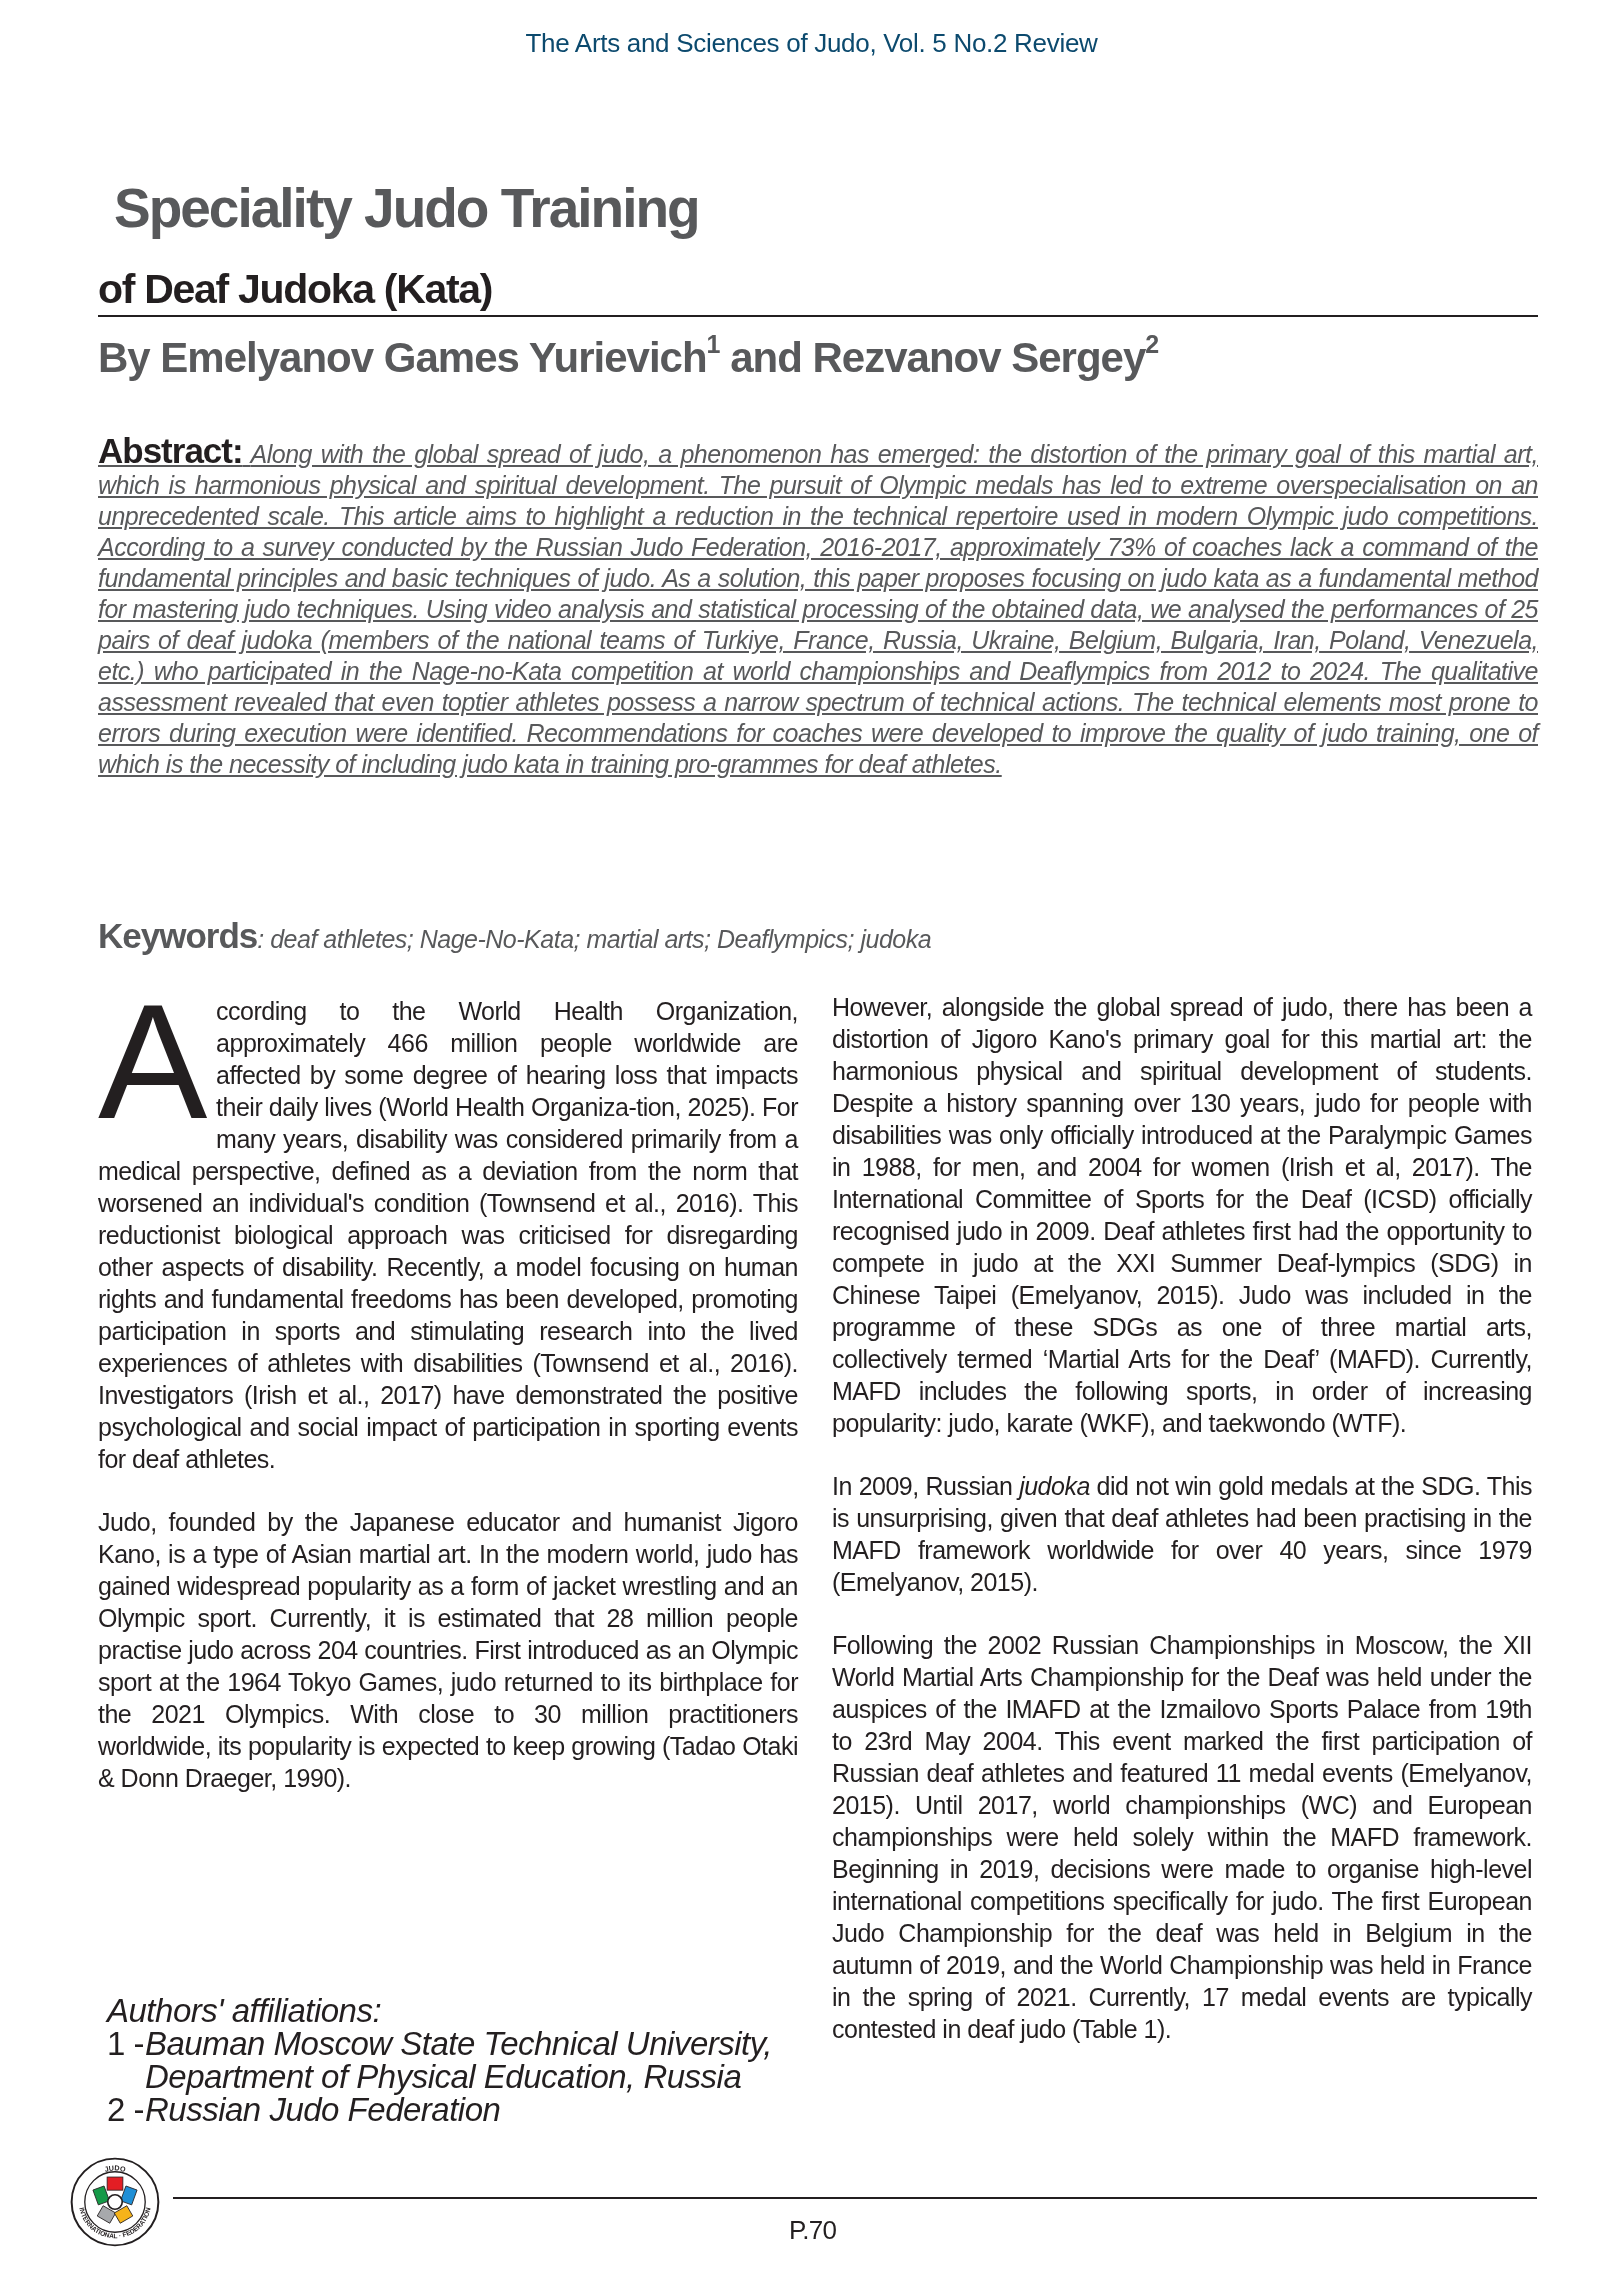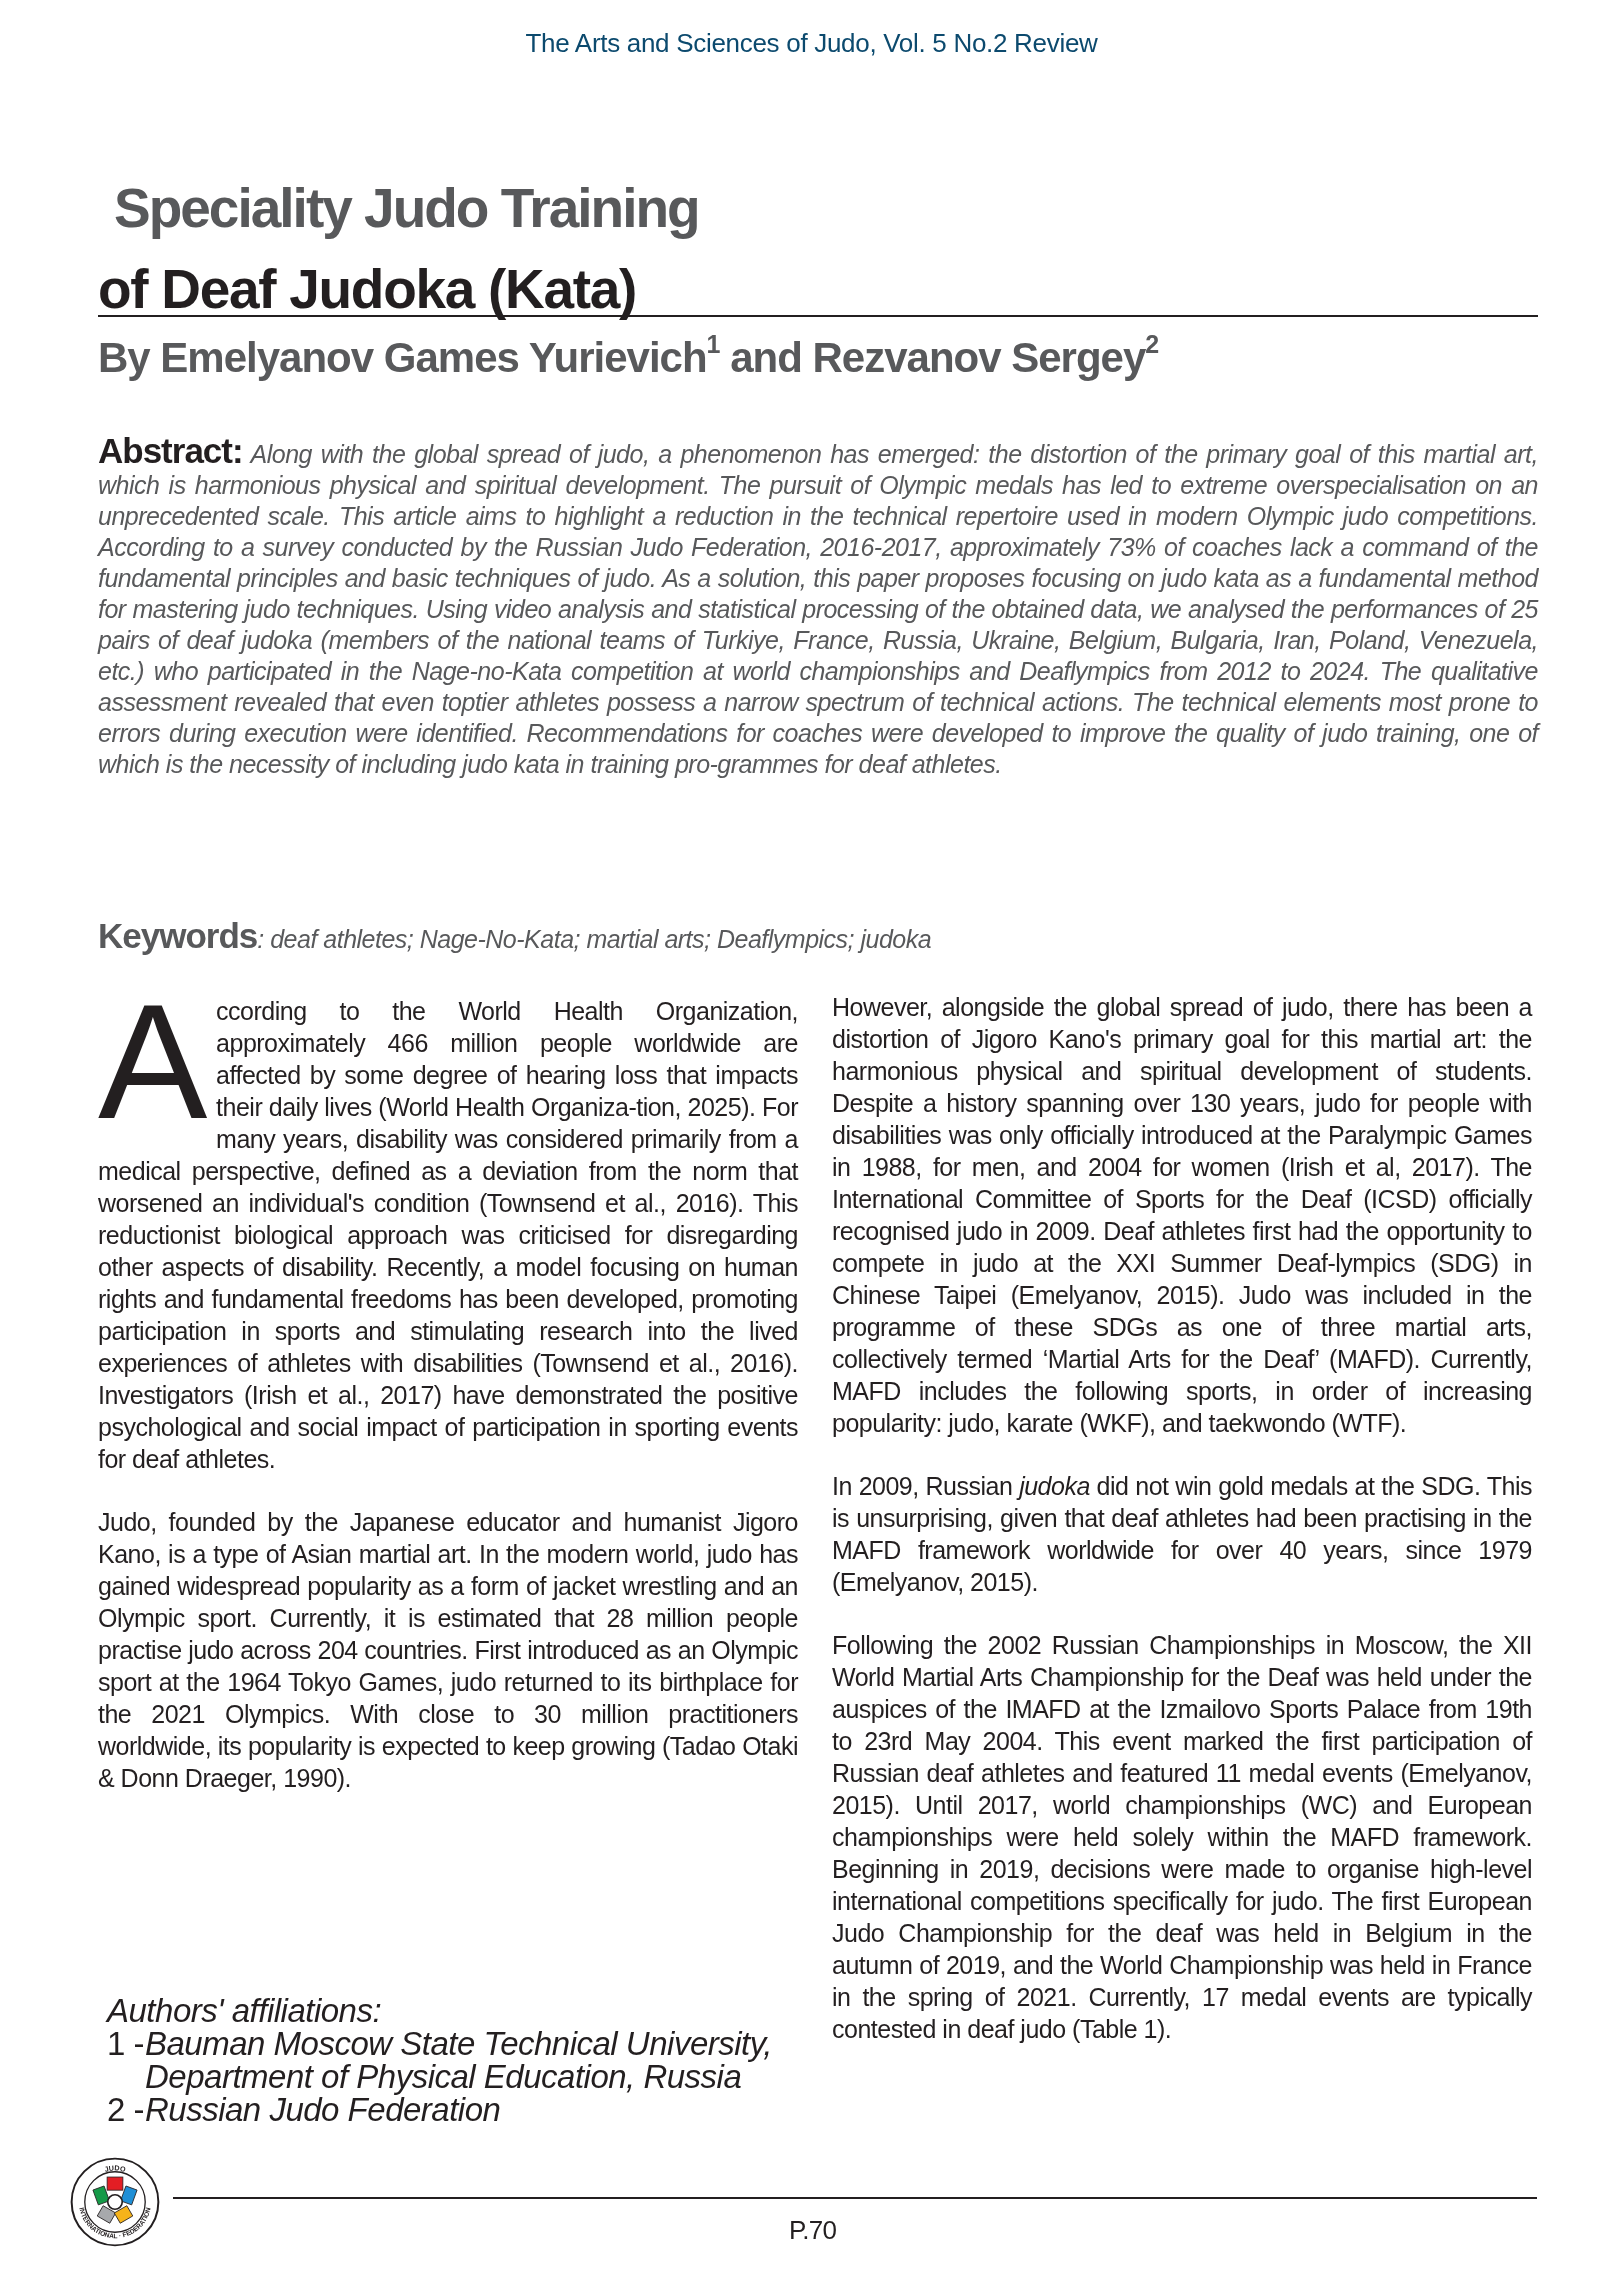--- a/index.html
+++ b/index.html
@@ -10,36 +10,36 @@
   .running-header {
     position: absolute; top: 27.5px; left: 0; width: 1623px; text-align: center;
     font-size: 26px; color: #0c4a6e; letter-spacing: -0.3px;
   }
   .title-wrap { position: absolute; left: 98px; top: 160px; width: 1440px; }
   .title-line1 {
     font-size: 55px; font-weight: bold; color: #58595b; letter-spacing: -2px;
     line-height: 65px; margin: 16px;
   }
   .title-line2 {
-    font-size: 55px; font-weight: bold; color: #231f20; letter-spacing: -1.3px;
+    font-size: 41px; font-weight: bold; color: #231f20; letter-spacing: -1.3px;
     line-height: 65px; margin: 0; margin-top: 6.5px;
   }
   .title-rule {
     position: absolute; left: 98px; top: 315px; width: 1440px; height: 0;
     border-top: 2px solid #231f20;
   }
   .byline {
     position: absolute; left: 98px; top: 334px; font-size: 42px; font-weight: bold;
     color: #58595b; letter-spacing: -1px;
   }
   .byline sup { font-size: 25px; position: relative; top: -3.9px; }
   .abstract {
     position: absolute; left: 98px; top: 435px; width: 1440px;
     font-size: 25px; line-height: 31px; color: #58595b; font-style: italic;
-    text-align: justify; letter-spacing: -0.5px;
+    text-align: justify; letter-spacing: -0.5px; text-decoration: underline;
   }
   .abstract .label {
     font-style: normal; font-weight: bold; color: #231f20; font-size: 35px;
     letter-spacing: -1px;
   }
   .keywords {
     position: absolute; left: 98px; top: 916px; width: 1440px;
     font-size: 25px; color: #58595b; font-style: italic; letter-spacing: -0.5px;
   }
   .keywords .label {

